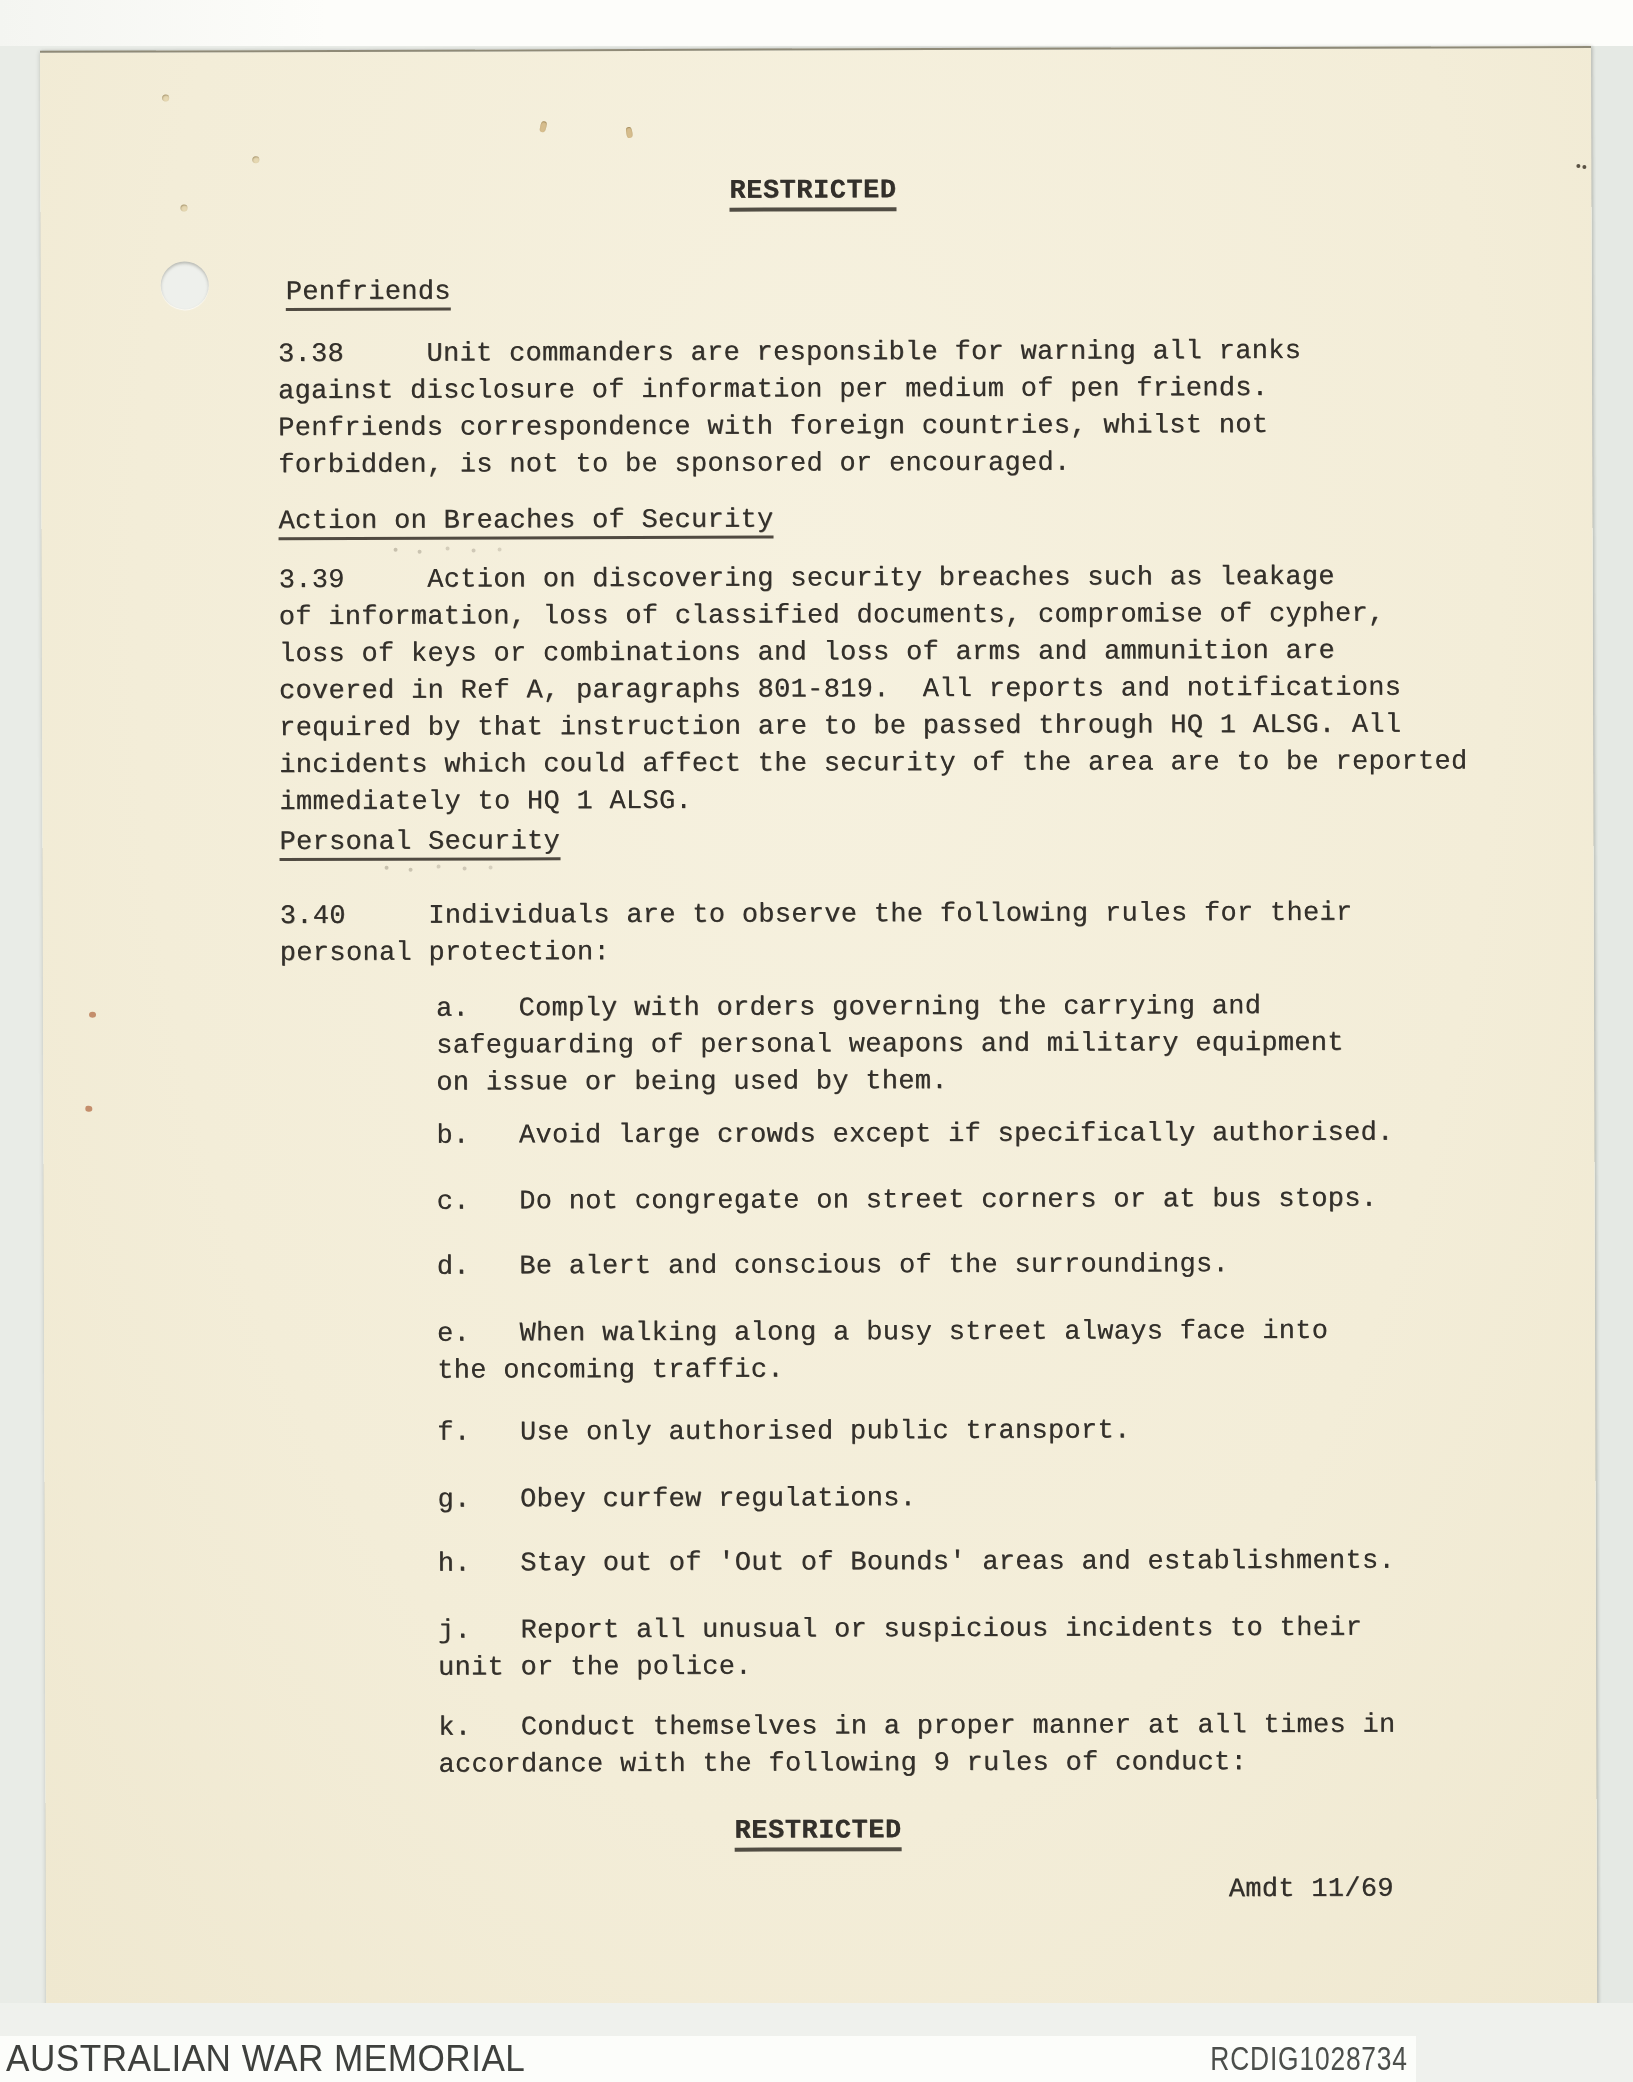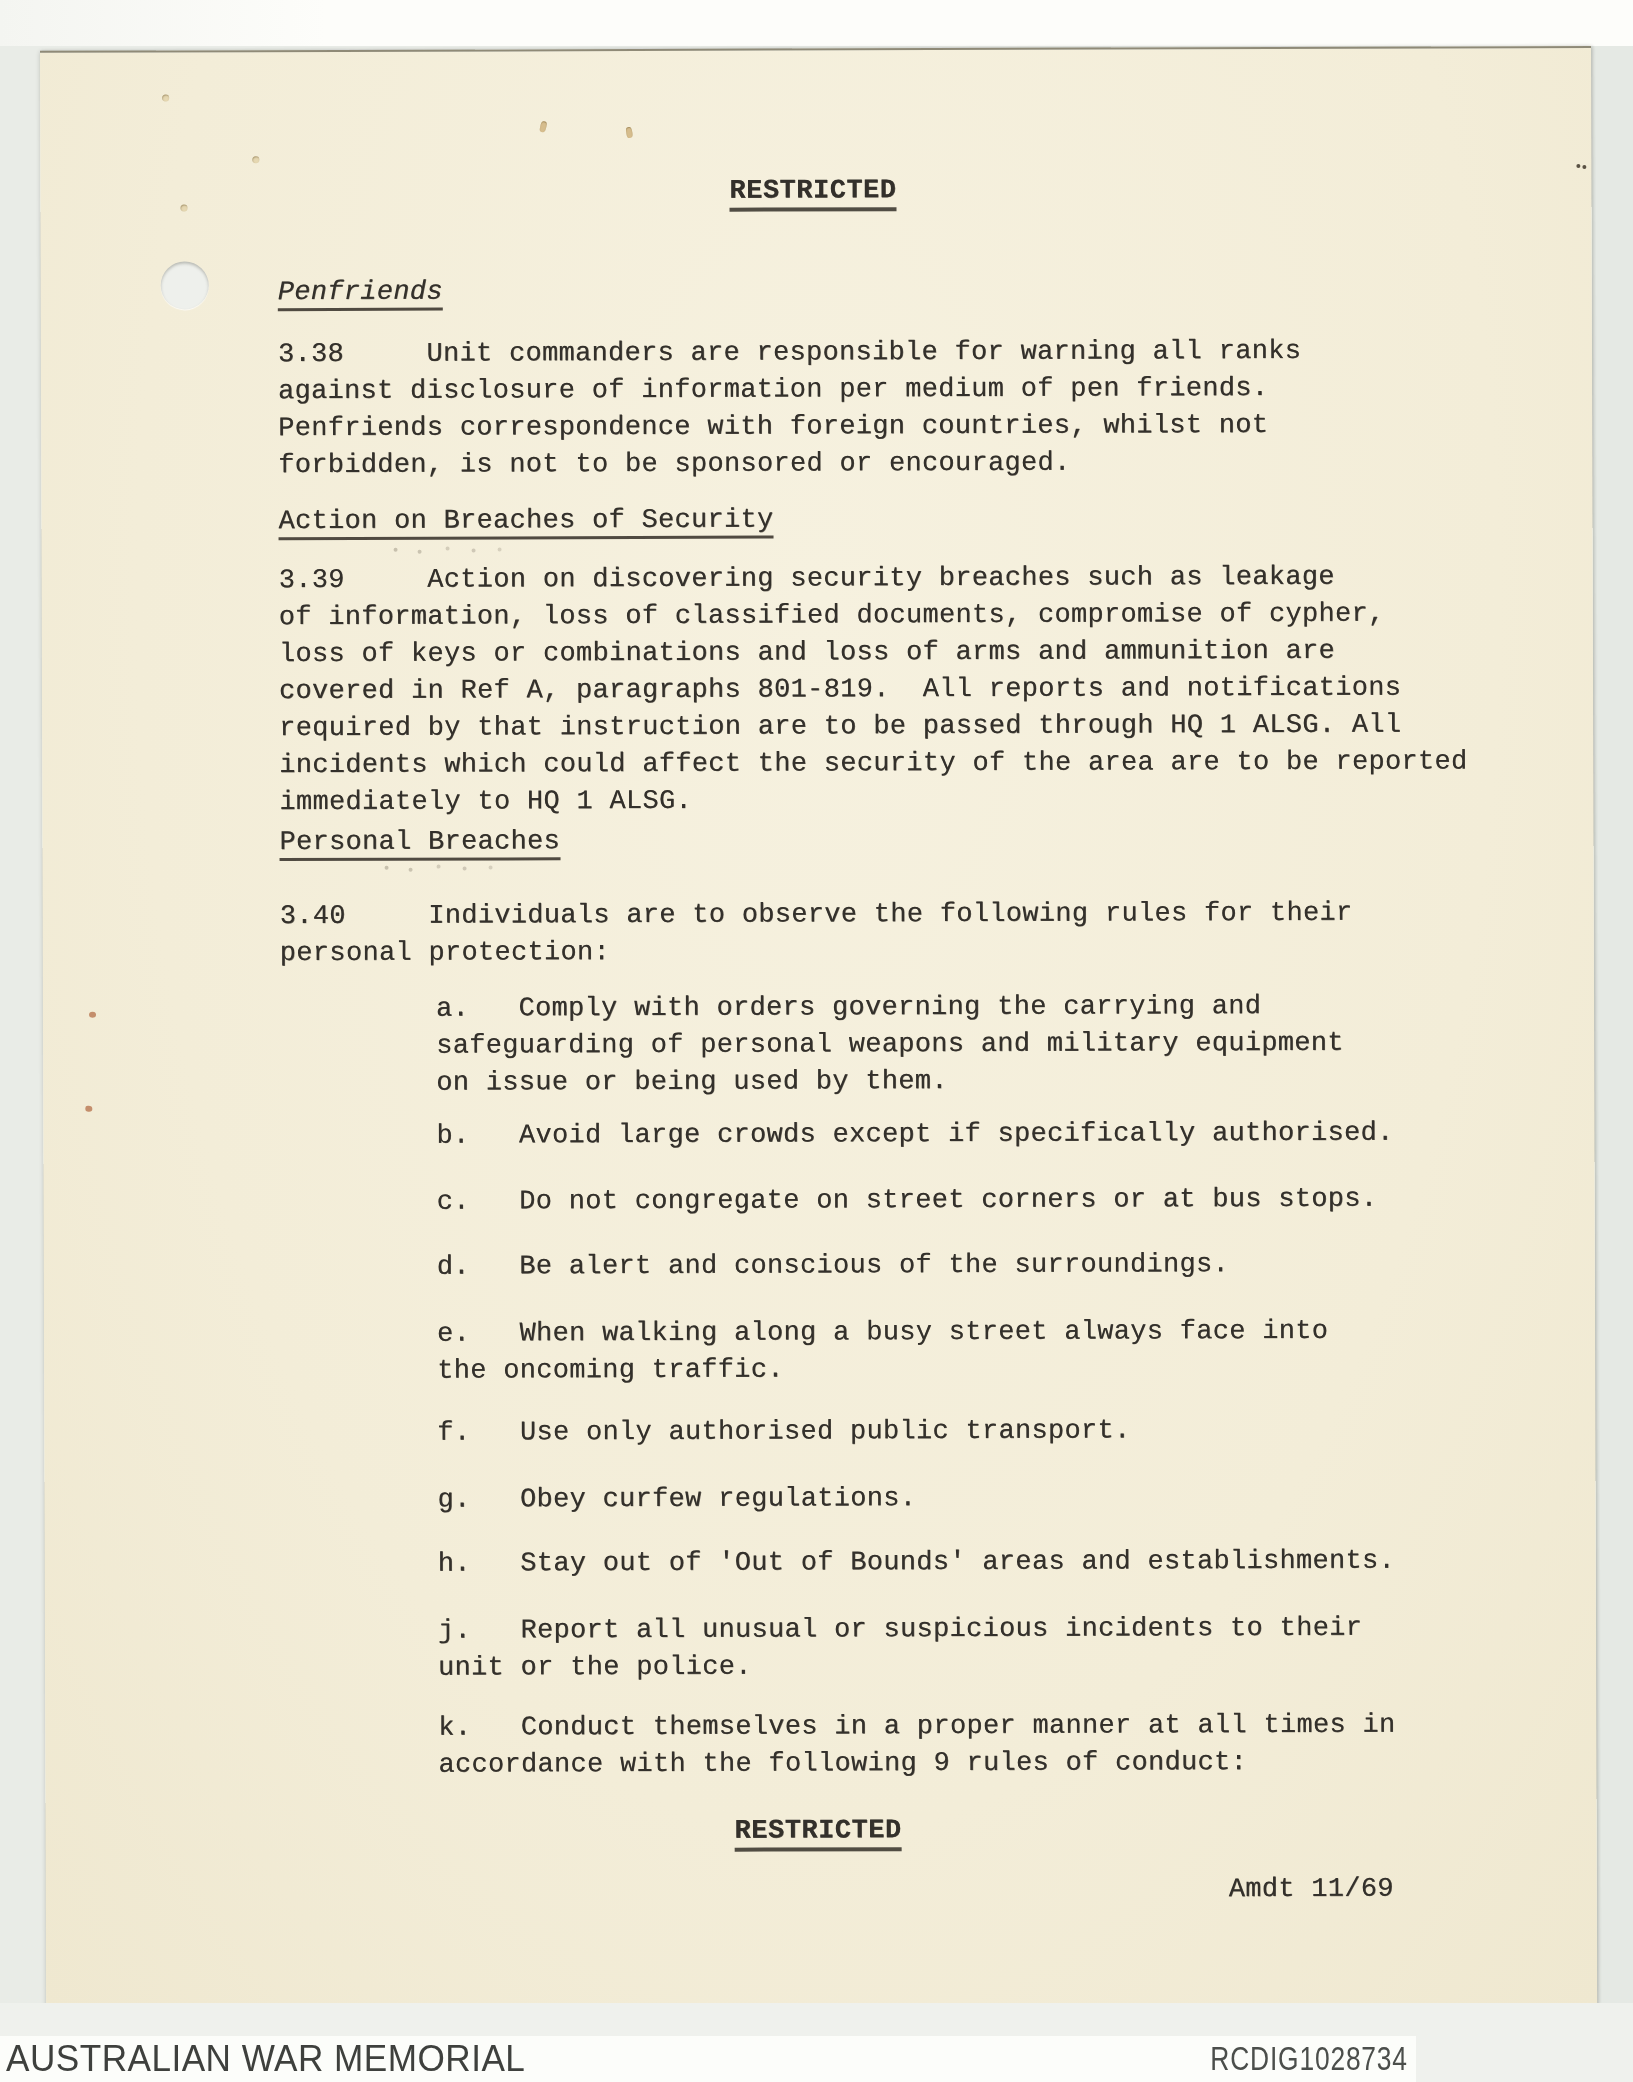--- a/index.html
+++ b/index.html
@@ -98,36 +98,36 @@
   <div class="speck tick" style="left:500px;top:70px;transform:rotate(14deg);"></div>
   <div class="speck tick" style="left:586px;top:76px;transform:rotate(-10deg);"></div>
   <div class="speck red" style="left:46px;top:959px;"></div>
   <div class="speck red" style="left:42px;top:1053px;border-radius:40% 60% 50% 50%;"></div>
   <div class="speck dark-dot" style="left:1536px;top:116px;box-shadow:6px 1px 0 #5a5244;"></div>
   <div class="faint-dots" style="left:352px;top:496px;"></div>
   <div class="faint-dots" style="left:342px;top:814px;"></div>
 
   <div class="typewriter classification" style="left:660px;top:122px;"><span class="u">RESTRICTED</span></div>
 
-  <div class="typewriter heading" style="left:237px;top:222px;font-style:italic;"><span class="u">Penfriends</span></div>
+  <div class="typewriter heading" style="left:245px;top:222px;"><span class="u">Penfriends</span></div>
   <div class="typewriter" style="left:237px;top:284px;">3.38     Unit commanders are responsible for warning all ranks
 against disclosure of information per medium of pen friends.
 Penfriends correspondence with foreign countries, whilst not
 forbidden, is not to be sponsored or encouraged.</div>
 
   <div class="typewriter heading" style="left:237px;top:451px;"><span class="u">Action on Breaches of Security</span></div>
   <div class="typewriter" style="left:237px;top:510px;">3.39     Action on discovering security breaches such as leakage
 of information, loss of classified documents, compromise of cypher,
 loss of keys or combinations and loss of arms and ammunition are
 covered in Ref A, paragraphs 801-819.  All reports and notifications
 required by that instruction are to be passed through HQ 1 ALSG. All
 incidents which could affect the security of the area are to be reported
 immediately to HQ 1 ALSG.</div>
 
-  <div class="typewriter heading" style="left:237px;top:772px;"><span class="u">Personal Breaches</span></div>
+  <div class="typewriter heading" style="left:237px;top:772px;"><span class="u">Personal Security</span></div>
   <div class="typewriter" style="left:237px;top:846px;">3.40     Individuals are to observe the following rules for their
 personal protection:</div>
 
   <div class="typewriter" style="left:393px;top:939px;">a.   Comply with orders governing the carrying and
 safeguarding of personal weapons and military equipment
 on issue or being used by them.</div>
   <div class="typewriter" style="left:393px;top:1066px;">b.   Avoid large crowds except if specifically authorised.</div>
   <div class="typewriter" style="left:393px;top:1132px;">c.   Do not congregate on street corners or at bus stops.</div>
   <div class="typewriter" style="left:393px;top:1197px;">d.   Be alert and conscious of the surroundings.</div>
   <div class="typewriter" style="left:393px;top:1264px;">e.   When walking along a busy street always face into

